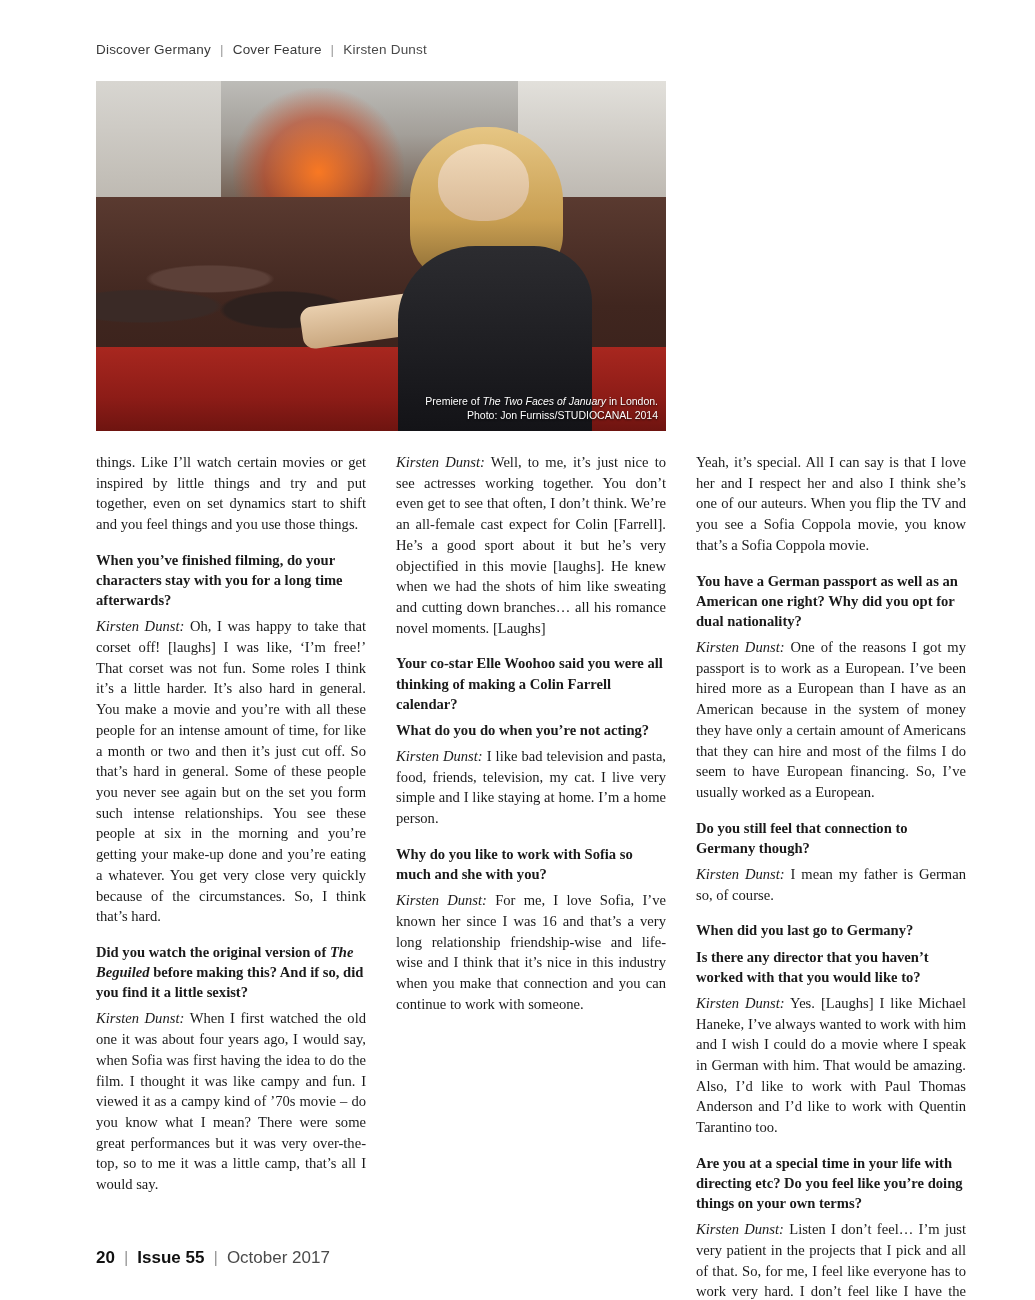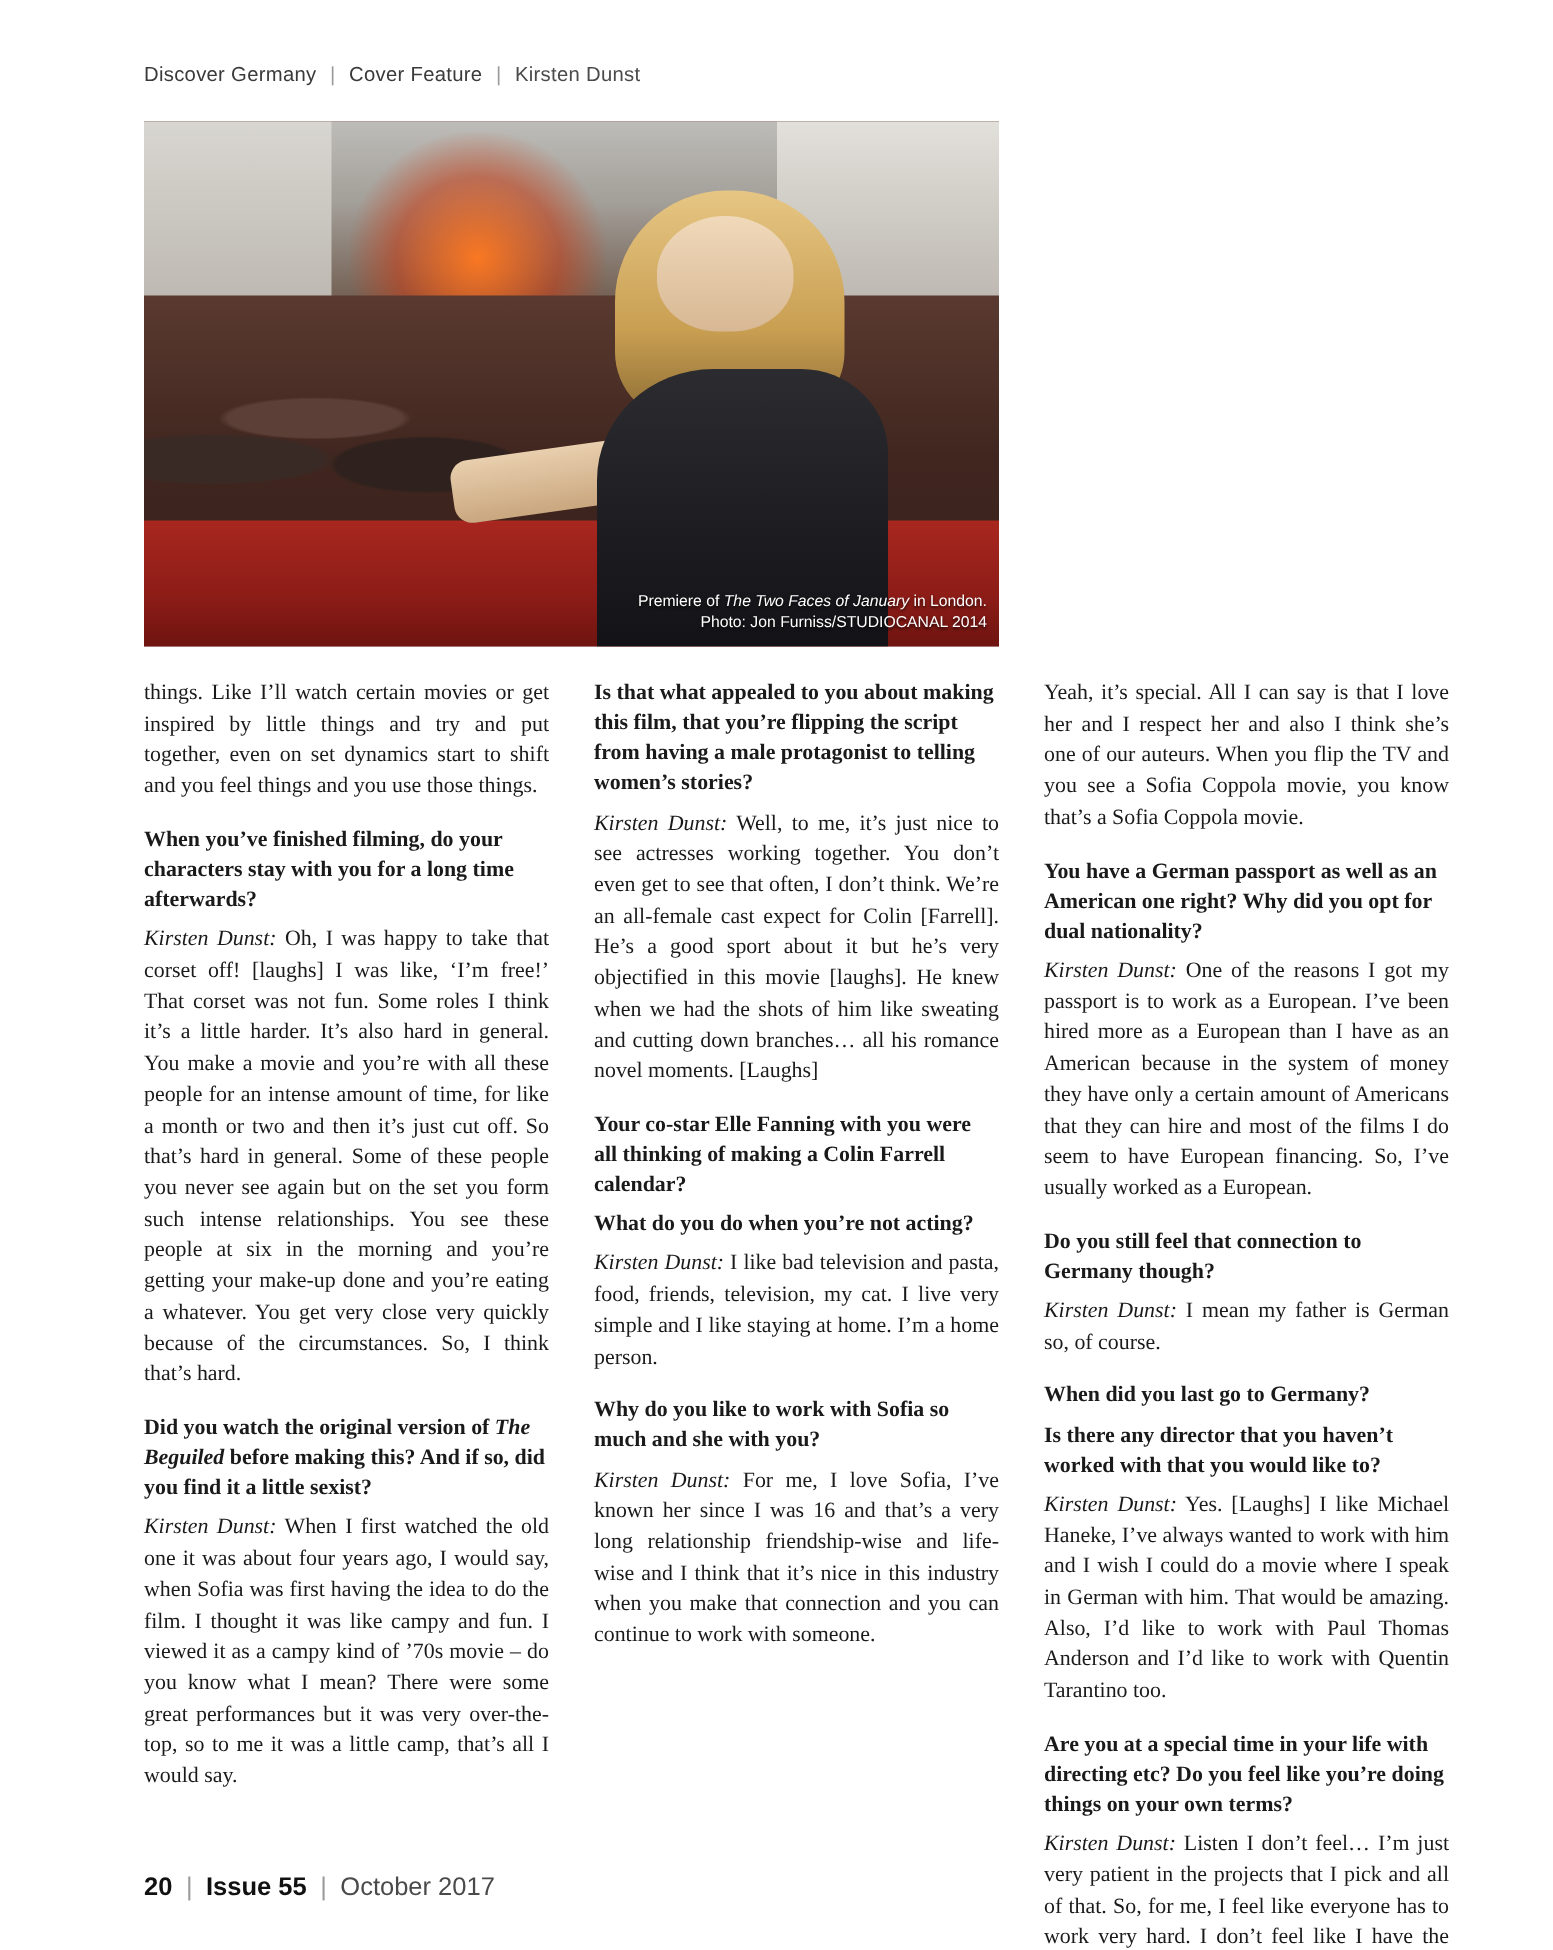--- a/index.html
+++ b/index.html
@@ -192,24 +192,23 @@
       <p class="a">things. Like I’ll watch certain movies or get inspired by little things and try and put together, even on set dynamics start to shift and you feel things and you use those things.</p>
 
       <p class="q">When you’ve finished filming, do your characters stay with you for a long time afterwards?</p>
       <p class="a"><span class="spk">Kirsten Dunst:</span><span> Oh, I was happy to take that corset off! [laughs] I was like, ‘I’m free!’ That corset was not fun. Some roles I think it’s a little harder. It’s also hard in general. You make a movie and you’re with all these people for an intense amount of time, for like a month or two and then it’s just cut off. So that’s hard in general. Some of these people you never see again but on the set you form such intense relationships. You see these people at six in the morning and you’re getting your make-up done and you’re eating a whatever. You get very close very quickly because of the circumstances. So, I think that’s hard.</span></p>
 
       <p class="q"><span>Did you watch the original version of </span><em>The Beguiled</em><span> before making this? And if so, did you find it a little sexist?</span></p>
       <p class="a"><span class="spk">Kirsten Dunst:</span><span> When I first watched the old one it was about four years ago, I would say, when Sofia was first having the idea to do the film. I thought it was like campy and fun. I viewed it as a campy kind of ’70s movie – do you know what I mean? There were some great performances but it was very over-the-top, so to me it was a little camp, that’s all I would say.</span></p>
     </div>
 
     <div class="col">
-      <p class="q">Is that what appealed to you about making this film, that you’re flipping the script from having a male protagonist to telling women’s stories?</p>
       <p class="a"><span class="spk">Kirsten Dunst:</span><span> Well, to me, it’s just nice to see actresses working together. You don’t even get to see that often, I don’t think. We’re an all-female cast expect for Colin [Farrell]. He’s a good sport about it but he’s very objectified in this movie [laughs]. He knew when we had the shots of him like sweating and cutting down branches… all his romance novel moments. [Laughs]</span></p>
 
-      <p class="q">Your co-star Elle Fanning with you were all thinking of making a Colin Farrell calendar?</p>
+      <p class="q">Your co-star Elle Woohoo said you were all thinking of making a Colin Farrell calendar?</p>
 
       <p class="q">What do you do when you’re not acting?</p>
       <p class="a"><span class="spk">Kirsten Dunst:</span><span> I like bad television and pasta, food, friends, television, my cat. I live very simple and I like staying at home. I’m a home person.</span></p>
 
       <p class="q">Why do you like to work with Sofia so much and she with you?</p>
       <p class="a"><span class="spk">Kirsten Dunst:</span><span> For me, I love Sofia, I’ve known her since I was 16 and that’s a very long relationship friendship-wise and life-wise and I think that it’s nice in this industry when you make that connection and you can continue to work with someone.</span></p>
     </div>
 
     <div class="col">
       <p class="a">Yeah, it’s special. All I can say is that I love her and I respect her and also I think she’s one of our auteurs. When you flip the TV and you see a Sofia Coppola movie, you know that’s a Sofia Coppola movie.</p>

